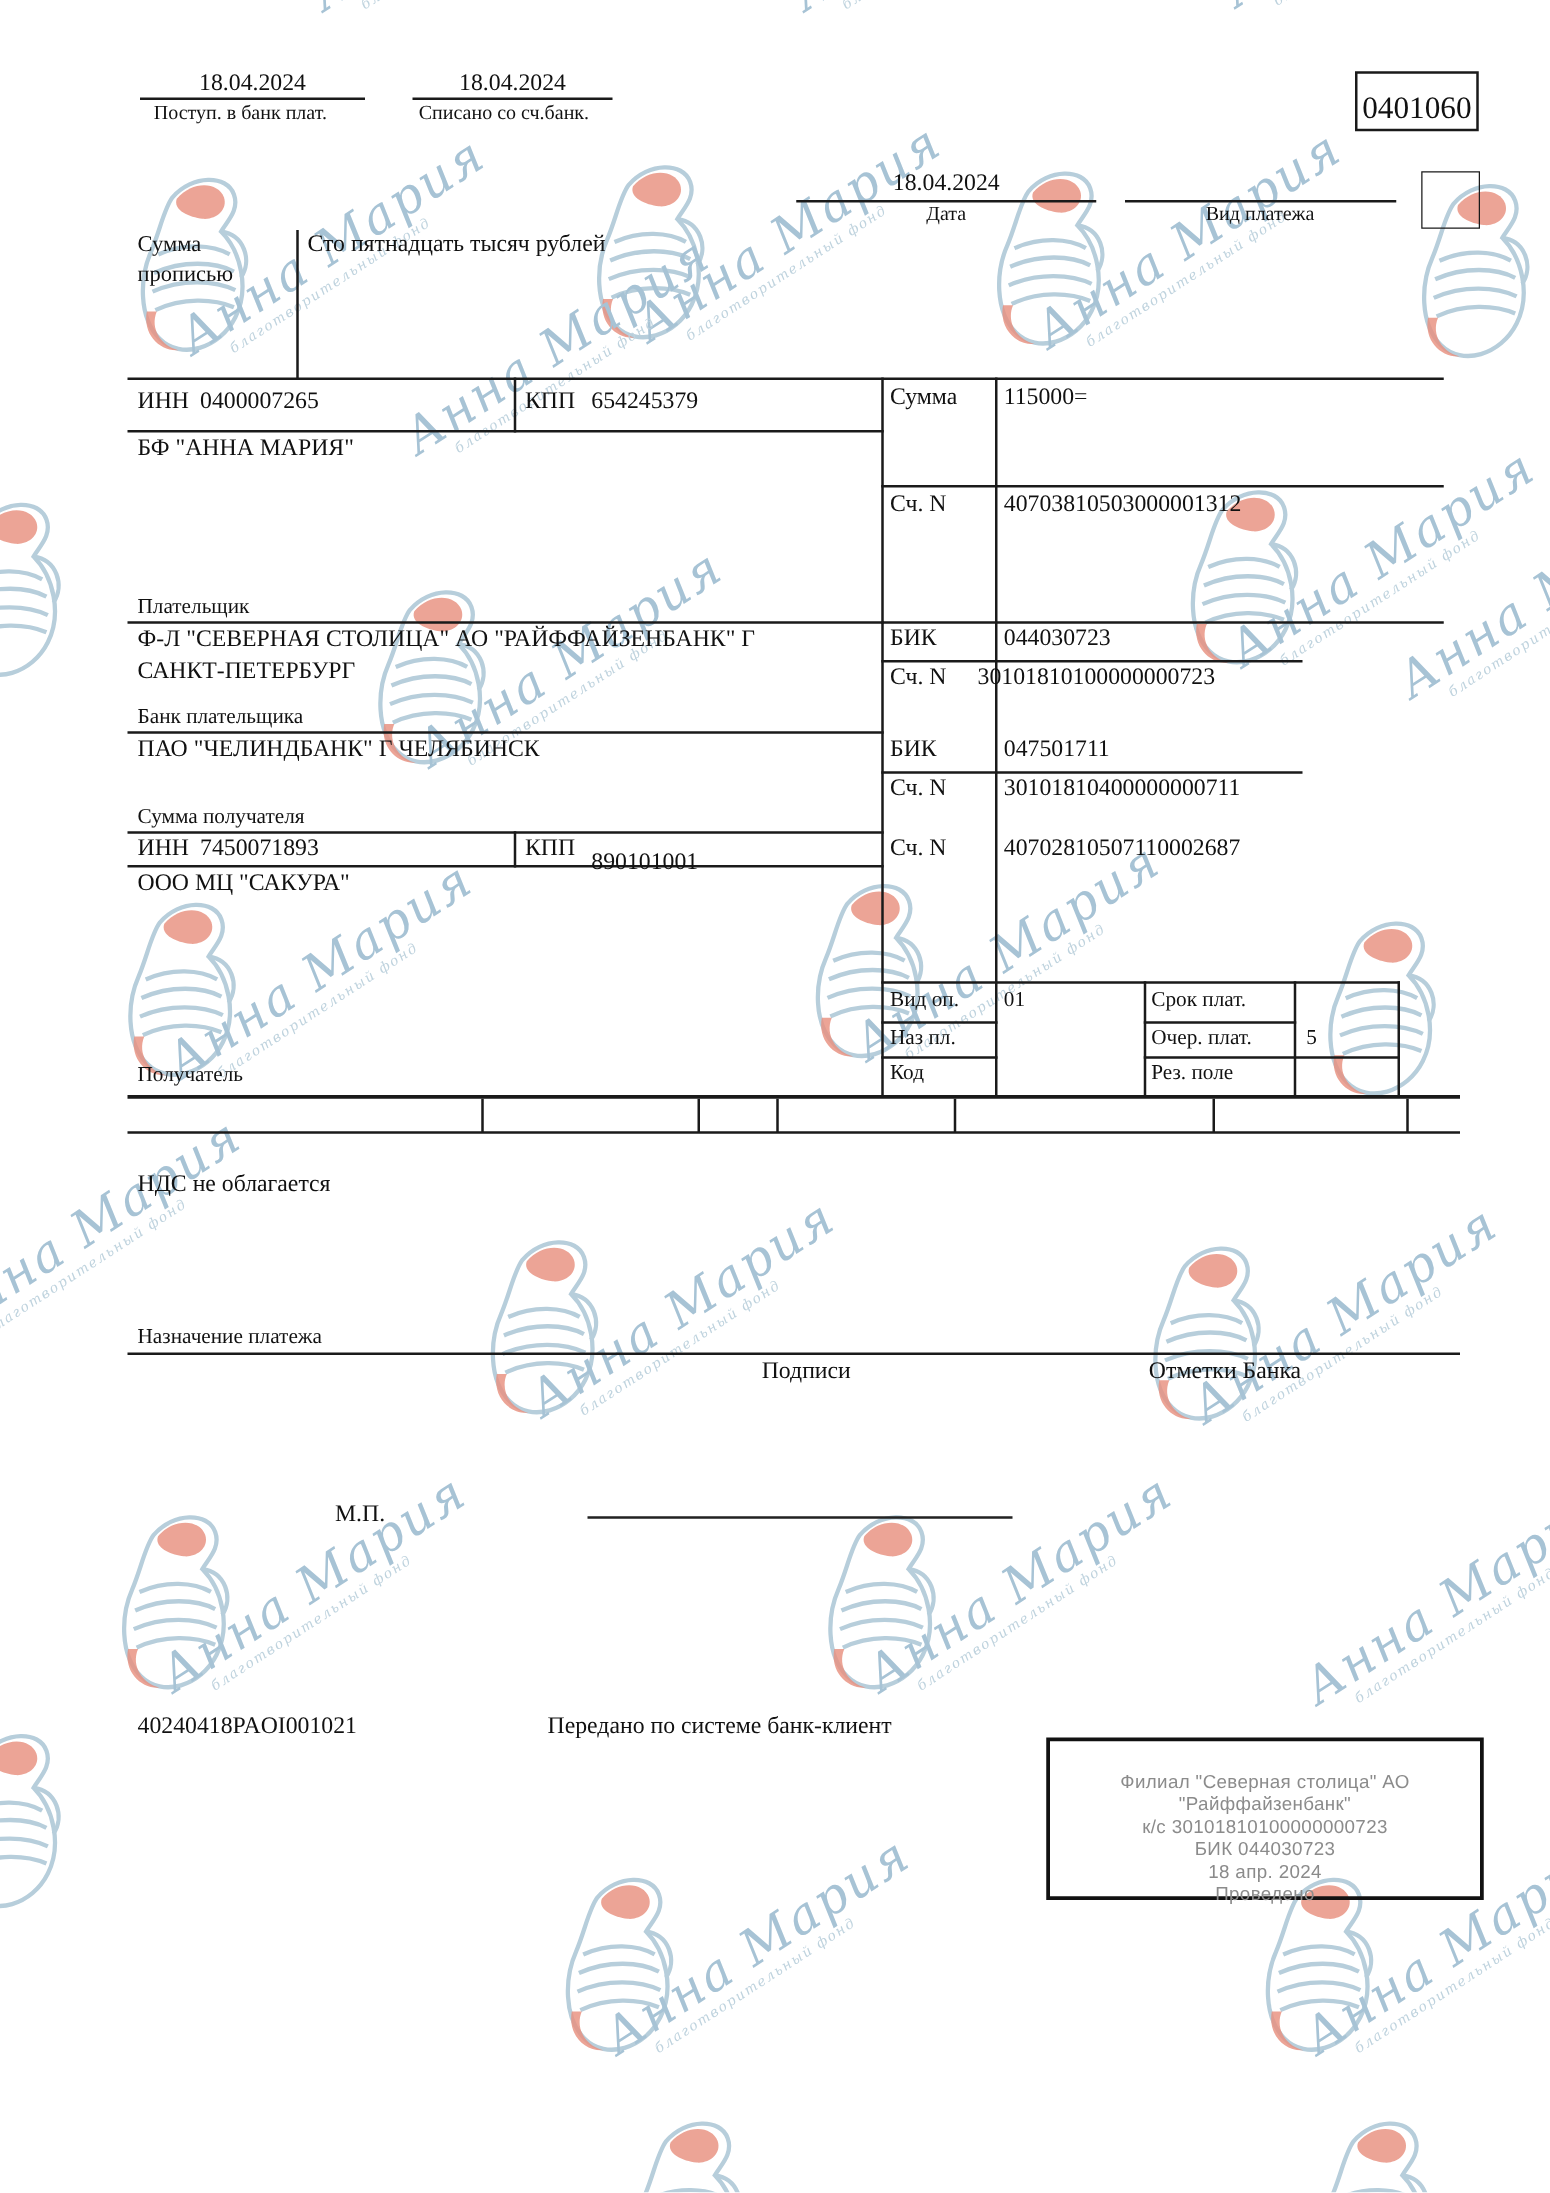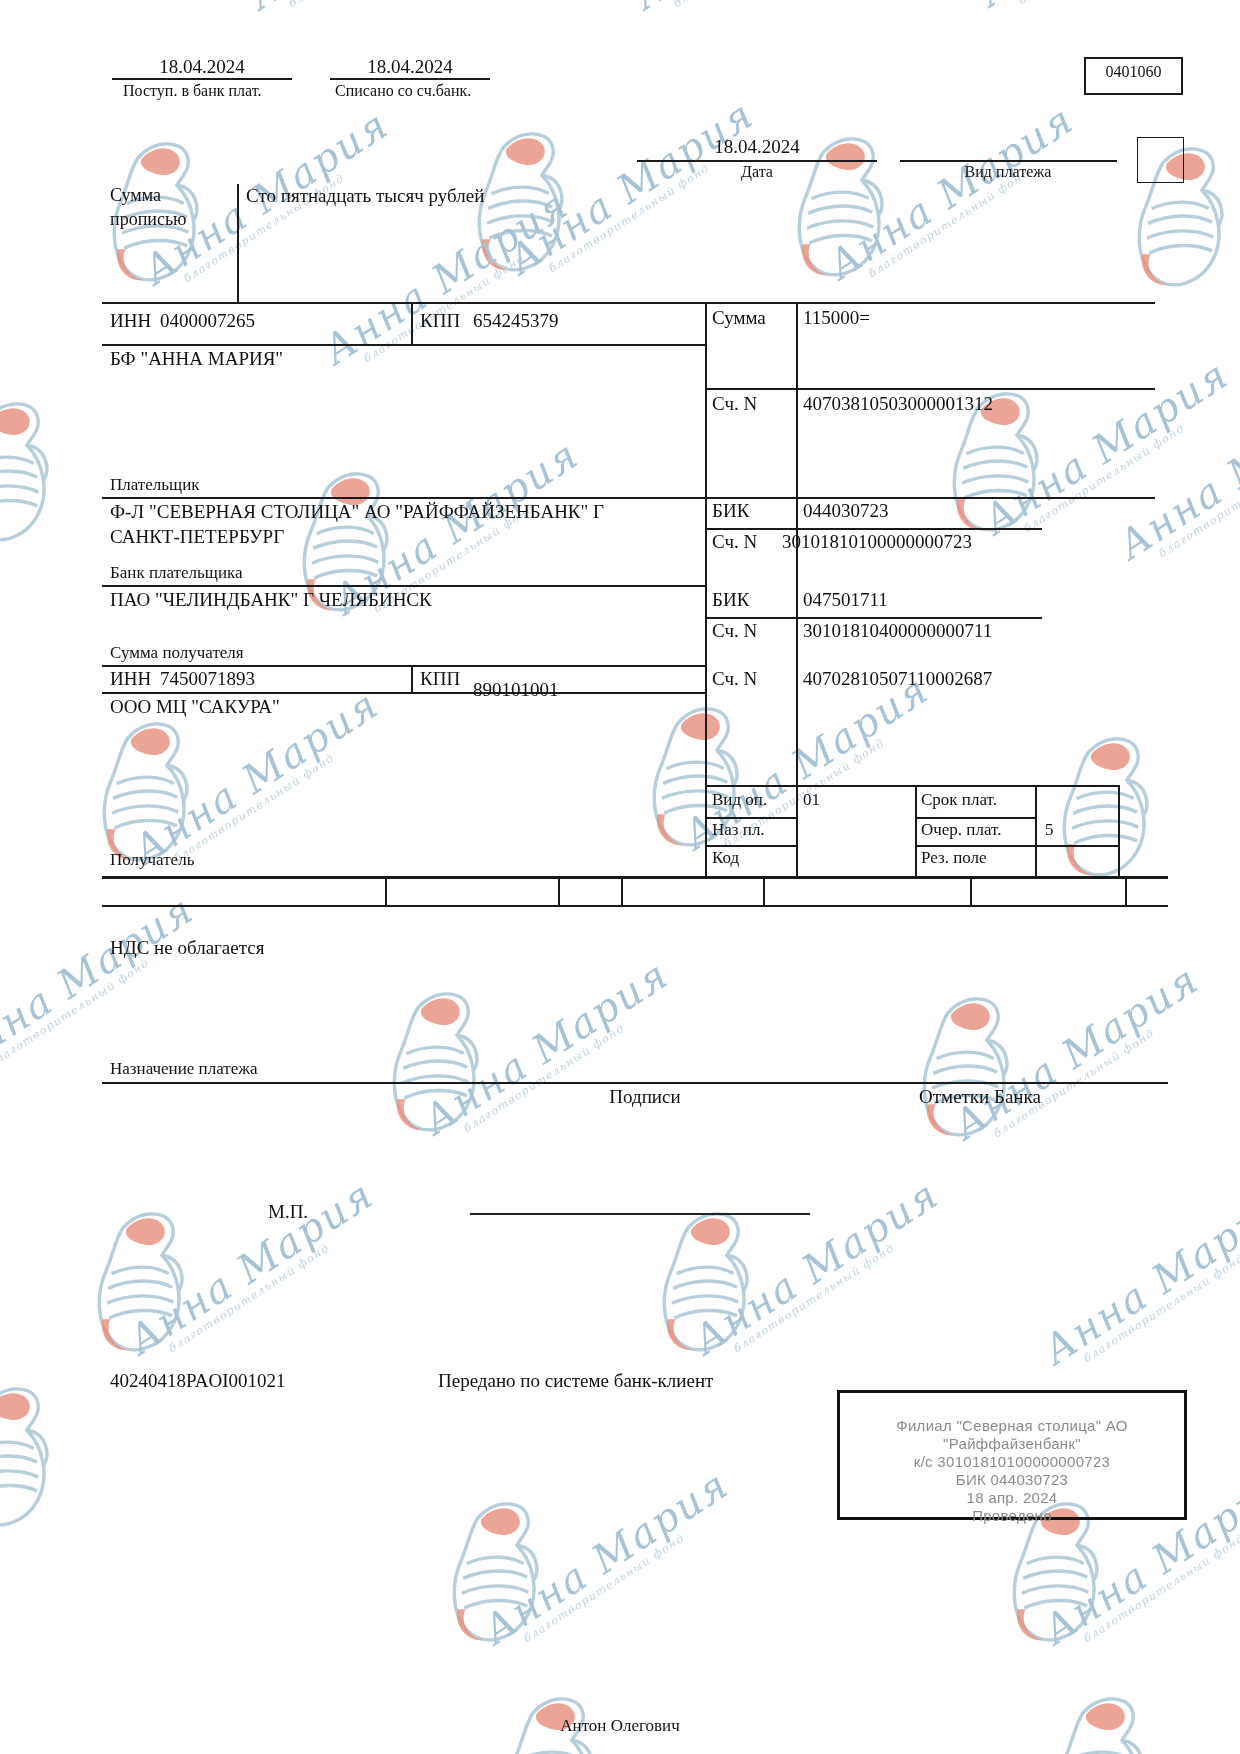--- a/index.html
+++ b/index.html
@@ -189,21 +189,21 @@
     </svg>
 
   <div class="t ctr" style="left:202px;top:57px">18.04.2024</div>
   <div class="ln" style="left:112px;top:78px;width:180px;height:2px"></div>
   <div class="t s16" style="left:123px;top:82px">Поступ. в банк плат.</div>
 
   <div class="t ctr" style="left:410px;top:57px">18.04.2024</div>
   <div class="ln" style="left:330px;top:78px;width:160px;height:2px"></div>
   <div class="t s16" style="left:335px;top:82px">Списано со сч.банк.</div>
 
-  <div class="box" style="left:1084px;top:57px;width:95px;height:30px;text-align:center;font-size:16px;padding-top:4px"><span>0401060</span></div>
+  <div class="box" style="left:1084px;top:57px;width:95px;height:30px;text-align:center;font-size:25px;padding-top:14px"><span>0401060</span></div>
 
   <div class="t ctr" style="left:757px;top:137px">18.04.2024</div>
   <div class="ln" style="left:637px;top:160px;width:240px;height:2px"></div>
   <div class="t s16 ctr" style="left:757px;top:163px">Дата</div>
   <div class="ln" style="left:900px;top:160px;width:217px;height:2px"></div>
   <div class="t s16 ctr" style="left:1008px;top:163px">Вид платежа</div>
   <div class="box" style="left:1137px;top:137px;width:45px;height:44px;border-width:1px"></div>
 
   <div class="t s18" style="left:110px;top:186px">Сумма</div>
   <div class="t s18" style="left:110px;top:210px">прописью</div>
@@ -302,15 +302,14 @@
 
   <div class="stamp-box">
     <div>Филиал "Северная столица" АО</div>
     <div>"Райффайзенбанк"</div>
     <div>к/с 30101810100000000723</div>
     <div>БИК 044030723</div>
     <div>18 апр. 2024</div>
     <div>Проведено</div>
   </div>
 
-  <div class="sig-footer" style="top:1716px">Антон Олегович</div>
 
 </div>
 
 </body></html>

